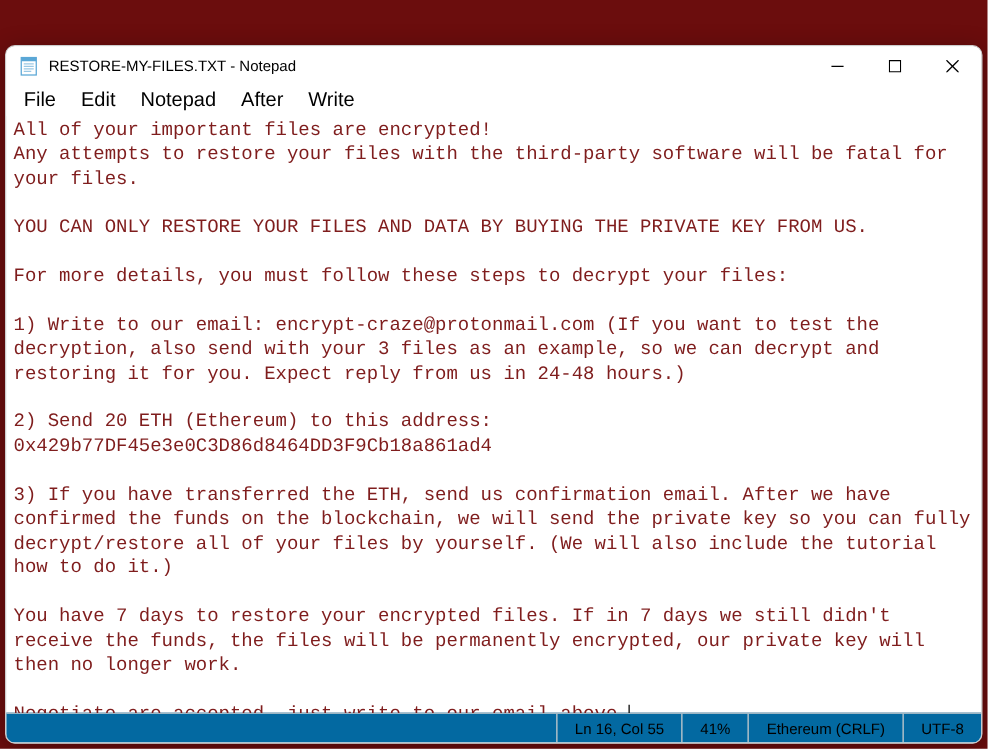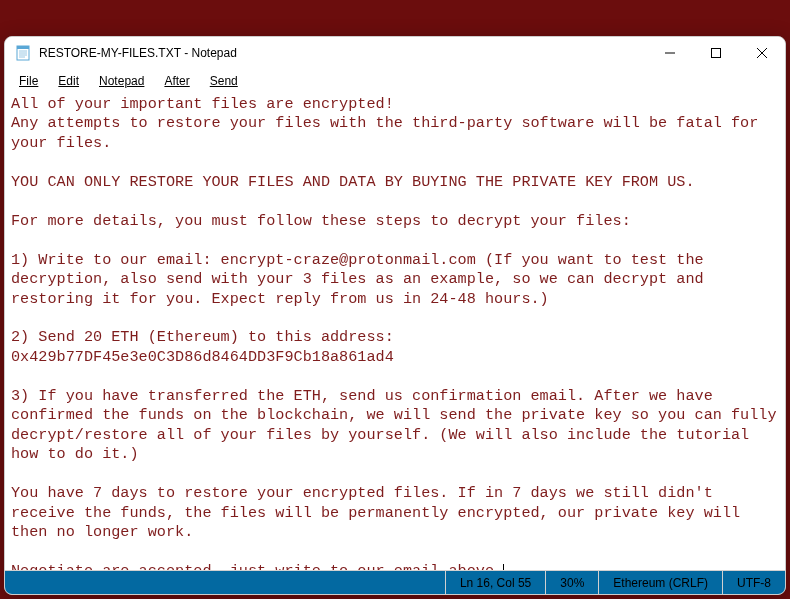--- a/index.html
+++ b/index.html
@@ -69,23 +69,22 @@
     .menubar {
       height: 24px;
       display: flex;
       align-items: center;
       padding: 0 4px;
       background: #ffffff;
       border-bottom: 1px solid transparent;
     }
     .menu-item {
       padding: 2px 10px;
-      font-size: 12px;
+      font-size: 16px;
       color: #000000;
-      text-decoration: underline;
     }
     .content {
       flex: 1;
       padding: 2px 6px;
       font-family: Consolas, "Courier New", monospace;
       font-size: 15.2px;
       line-height: 1.28;
       color: #7f1d1d;
       white-space: pre-wrap;
       overflow: auto;
@@ -160,21 +159,21 @@
           </svg>
       </div>
     </div>
   </div>
 
   <div class="menubar">
     <span class="menu-item">File</span>
     <span class="menu-item">Edit</span>
     <span class="menu-item">Notepad</span>
     <span class="menu-item">After</span>
-    <span class="menu-item">Send</span>
+    <span class="menu-item">Write</span>
   </div>
 
   <div class="content"><span>All of your important files are encrypted!
 Any attempts to restore your files with the third-party software will be fatal for your files.
 
 YOU CAN ONLY RESTORE YOUR FILES AND DATA BY BUYING THE PRIVATE KEY FROM US.
 
 For more details, you must follow these steps to decrypt your files:
 
 1) Write to our email: encrypt-craze@protonmail.com (If you want to test the decryption, also send with your 3 files as an example, so we can decrypt and restoring it for you. Expect reply from us in 24-48 hours.)
@@ -183,17 +182,17 @@
 
 3) If you have transferred the ETH, send us confirmation email. After we have confirmed the funds on the blockchain, we will send the private key so you can fully decrypt/restore all of your files by yourself. (We will also include the tutorial how to do it.)
 
 You have 7 days to restore your encrypted files. If in 7 days we still didn't receive the funds, the files will be permanently encrypted, our private key will then no longer work.
 
 Negotiate are accepted, just write to our email above.</span><span class="text-cursor"></span></div>
 
   <div class="statusbar">
     <div class="status-spacer"></div>
     <div class="status-cell first">Ln 16, Col 55</div>
-    <div class="status-cell">30%</div>
+    <div class="status-cell">41%</div>
     <div class="status-cell">Ethereum (CRLF)</div>
     <div class="status-cell">UTF-8</div>
   </div>
 </div>
 
 </body></html>

